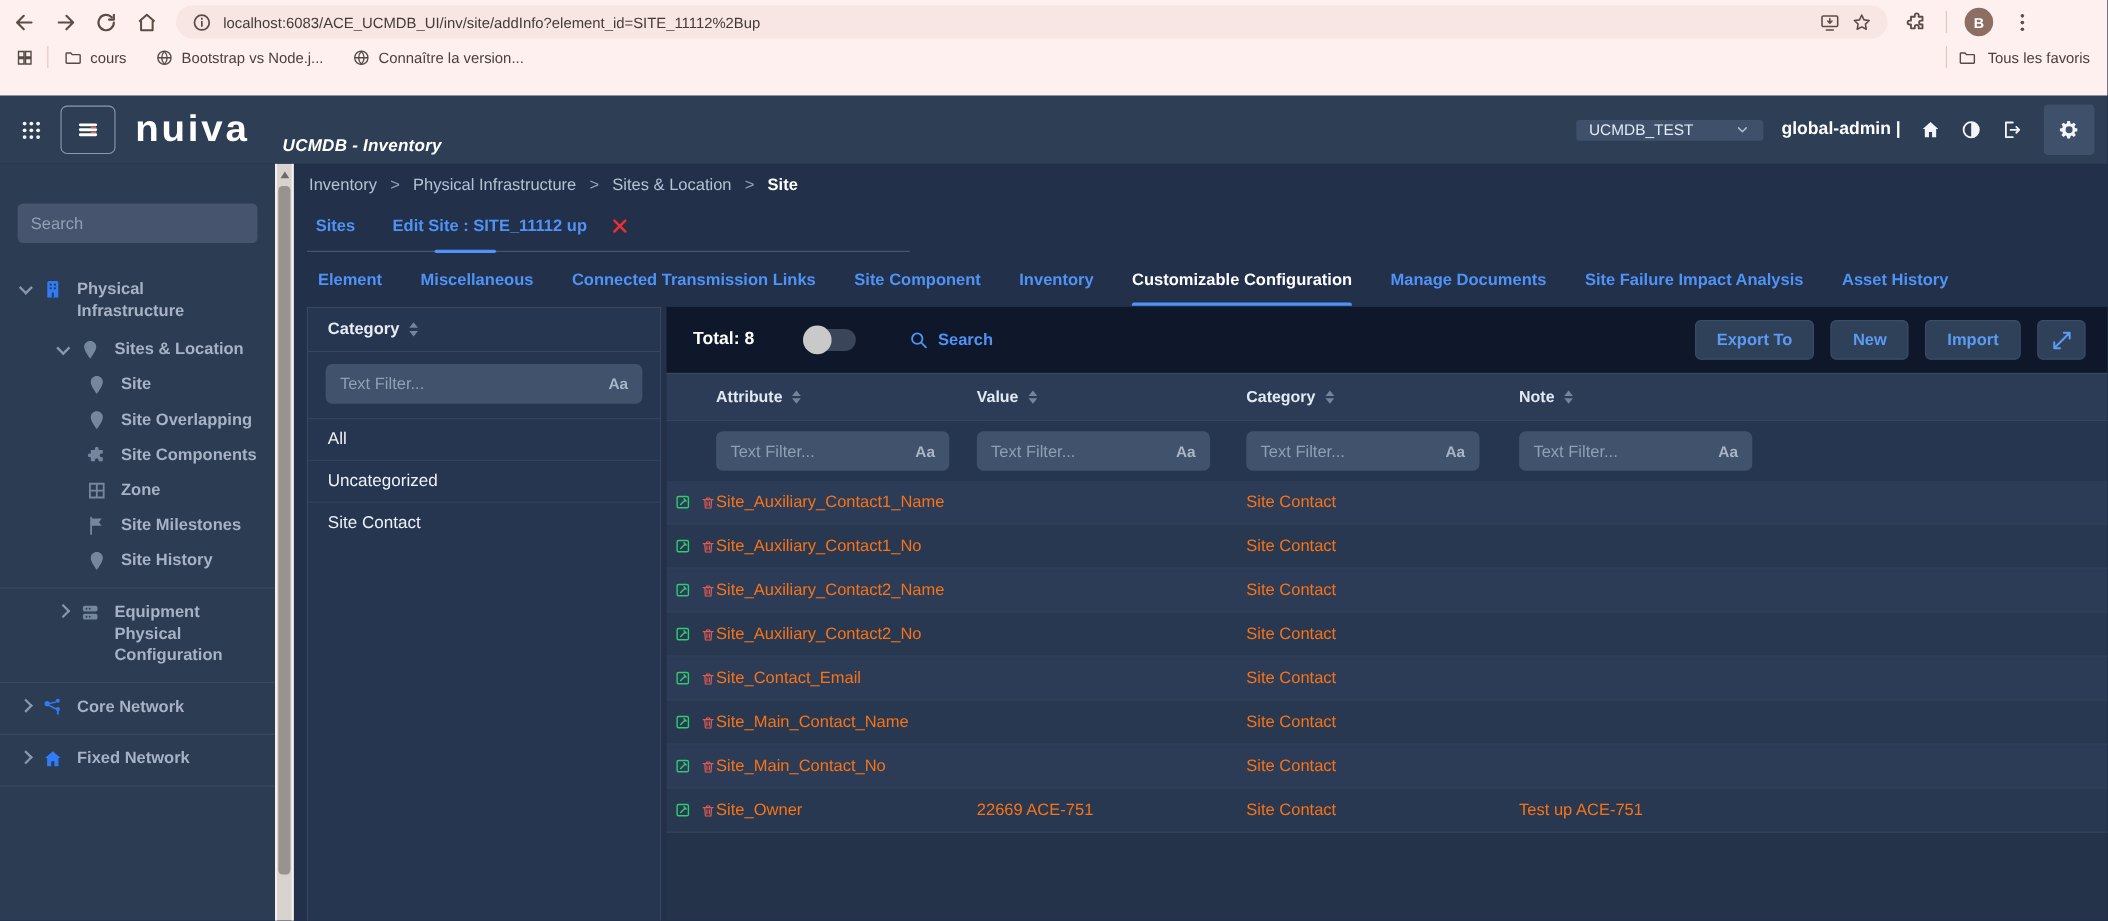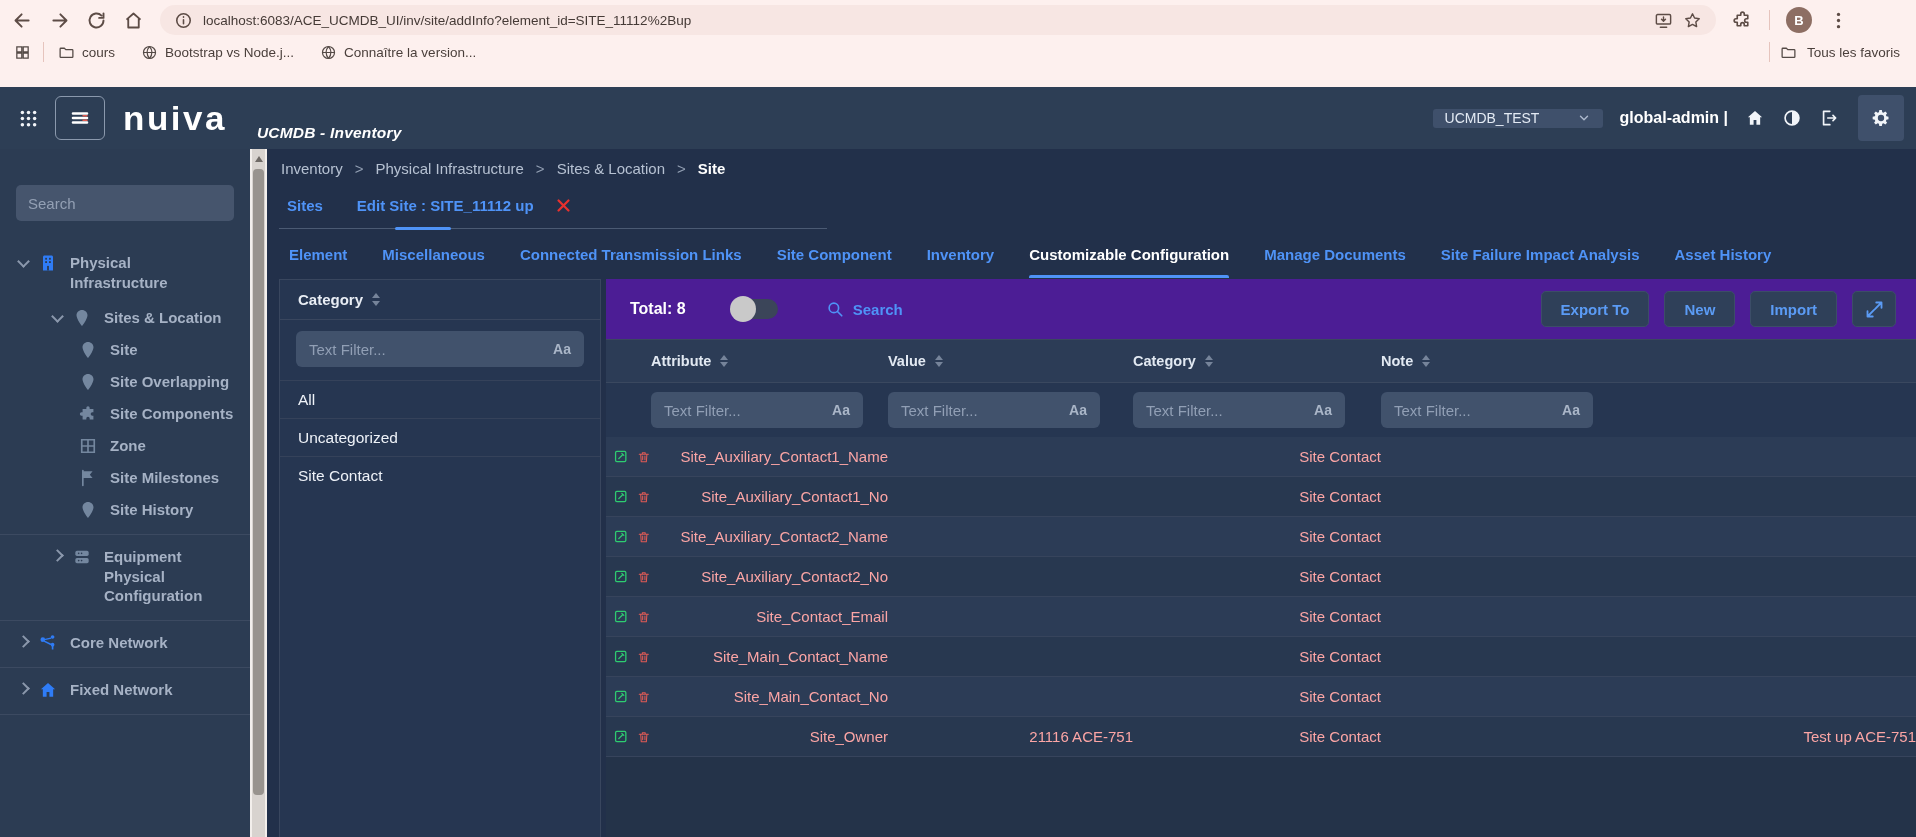--- a/index.html
+++ b/index.html
@@ -104,21 +104,21 @@
   .cat-head { height:40px; border-bottom:1px solid #39465e; display:flex; align-items:center; gap:9px;
     padding:0 18px; color:#e8edf4; font-weight:700; font-size:15px; flex-shrink:0; }
   .cat-filter { padding:11px 16px 13px; flex-shrink:0; }
   .filter-box { height:36px; background:#41526c; border-radius:6px; display:flex; align-items:center;
     justify-content:space-between; padding:12px 13px; color:#919fb5; font-size:15px; cursor:text; }
   .aa { color:#aab6c8; font-size:14px; font-weight:700; cursor:pointer; }
   .cat-item { height:38px; display:flex; align-items:center; padding:0 18px; border-top:1px solid #35425a;
     color:#eef2f8; font-size:15.5px; cursor:pointer; flex-shrink:0; }
 
   .tbl-panel { flex:1; margin-left:5px; display:flex; flex-direction:column; min-width:0; background:#243349; }
-  .tbl-toolbar { height:60px; background:#4c1d95; display:flex; align-items:center; padding:0 20px 0 24px; flex-shrink:0; }
+  .tbl-toolbar { height:60px; background:#0f172a; display:flex; align-items:center; padding:0 20px 0 24px; flex-shrink:0; }
   .total { font-size:16px; color:#fff; font-weight:700; margin-right:46px; white-space:nowrap; }
   .toggle { width:46px; height:20px; background:#3b4559; border-radius:10px; position:relative; margin-right:48px; cursor:pointer; }
   .knob { position:absolute; left:-2px; top:-3px; width:26px; height:26px; border-radius:50%; background:#c9c9c9; }
   .search-link { display:flex; align-items:center; gap:9px; color:#4f93f7; font-size:15px; font-weight:700; cursor:pointer; }
   .s-ic { width:18px; height:18px; display:inline-flex; }
   .s-ic svg { width:100%; height:100%; }
   .tb-right { margin-left:auto; display:flex; align-items:center; gap:15px; }
   .tb-btn { height:36px; padding:0 19px; background:#2f4059; border:1px solid #3c4d68; border-radius:5px;
     color:#5b9bf5; font-size:15px; font-weight:700; cursor:pointer; font-family:inherit; }
   .icon-btn { width:44px; padding:0; display:flex; align-items:center; justify-content:center; }
@@ -128,22 +128,22 @@
     display:flex; align-items:center; color:#e2e9f2; font-weight:700; font-size:14.5px; flex-shrink:0; }
   .tbl-head > div { display:flex; align-items:center; gap:9px; }
   .tbl-filters { height:54px; background:#263651; display:flex; align-items:center; flex-shrink:0; }
   .tbl-filters .filter-box { width:212px; }
   .c-act { width:45px; flex-shrink:0; display:flex; align-items:center; gap:9px; padding-left:7px; }
   .c-attr { width:237px; flex-shrink:0; }
   .c-val { width:245px; flex-shrink:0; }
   .c-cat { width:248px; flex-shrink:0; }
   .c-note { flex:1; min-width:0; }
 
-  .trow { height:40px; display:flex; align-items:center; font-size:15px; color:#fca5a5;
-    border-bottom:1px solid #37445c; cursor:default;text-align:right; }
+  .trow { height:40px; display:flex; align-items:center; font-size:15px; color:#f97316;
+    border-bottom:1px solid #37445c; cursor:default; }
   .tbl-rows div.trow:nth-of-type(odd) { background:#2c3c56; }
   .tbl-rows div.trow:nth-of-type(even) { background:#283850; }
   .row-ic { width:17px; height:17px; display:inline-flex; cursor:pointer; }
   .row-ic svg { width:100%; height:100%; }
   .ic-edit { color:#2ecc71; }
   .ic-del { color:#e05a55; width:15px; height:16px; }
 
   .sort { display:inline-flex; flex-direction:column; gap:2.5px; cursor:pointer; }
   .sort::before { content:''; border-left:4.5px solid transparent; border-right:4.5px solid transparent;
     border-bottom:5.5px solid #76849a; }
@@ -768,21 +768,21 @@
                       <path d="M9 15.3l6.5-6.5M13.8 7.2l3 3"></path>
                     </svg>
                   </span>
                   <span class="row-ic ic-del">
                     <svg viewBox="0 0 24 24" fill="none" stroke="currentColor" stroke-width="1.9" stroke-linecap="round" stroke-linejoin="round">
                       <path d="M4 7h16M9.5 7V4.5h5V7M6.5 7l1 13.5h9l1-13.5M10 10.5v6.5M14 10.5v6.5"></path>
                     </svg>
                   </span>
                 </div>
                 <div class="c-attr">Site_Owner</div>
-                <div class="c-val">21116 ACE-751</div>
+                <div class="c-val">22669 ACE-751</div>
                 <div class="c-cat">Site Contact</div>
                 <div class="c-note">Test up ACE-751</div>
               </div>
             </div>
 
         </section>
       </div>
     </main>
   </div>
 </div>

